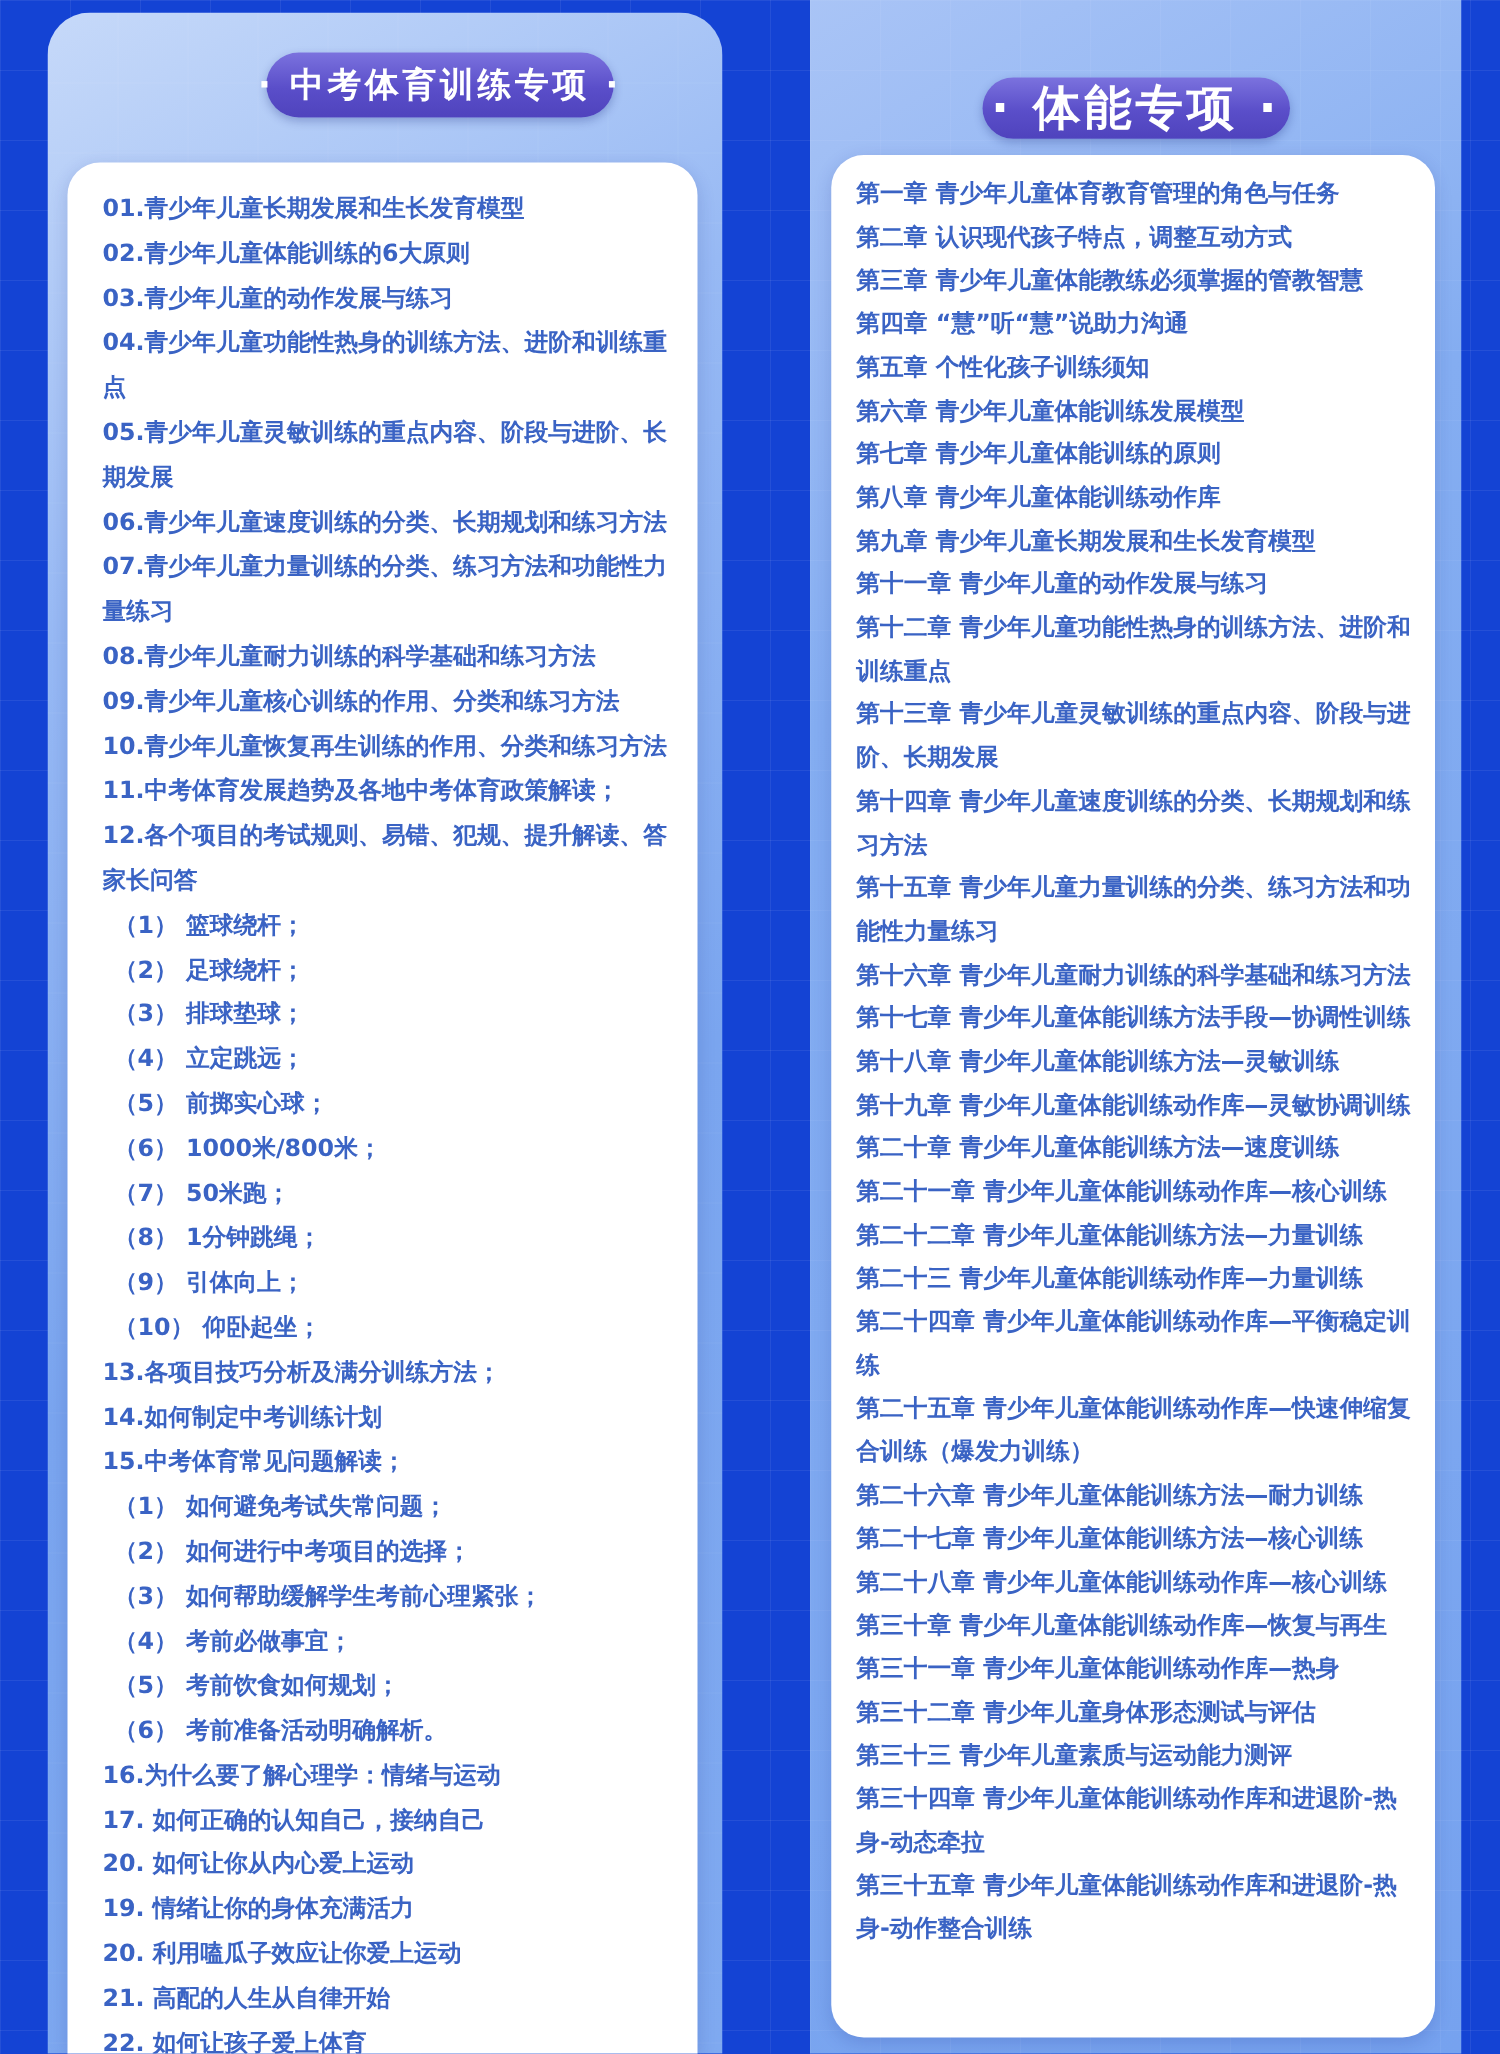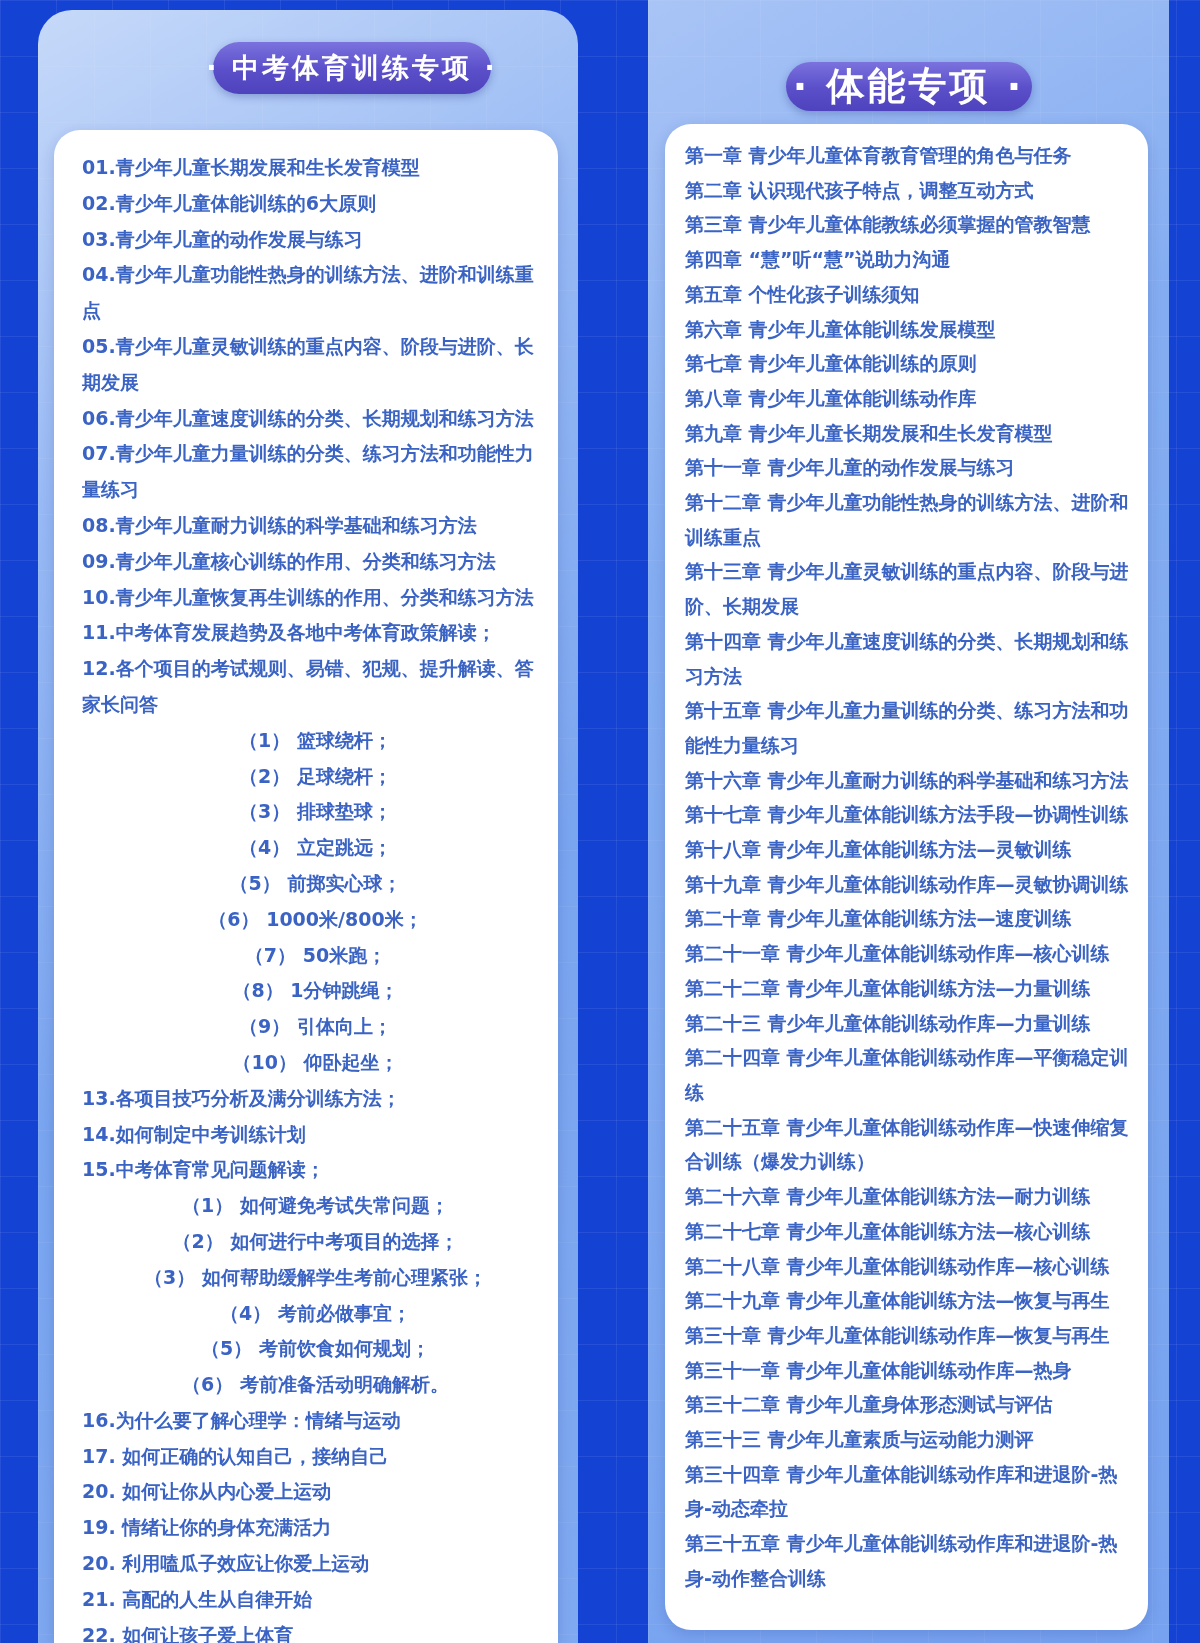--- a/index.html
+++ b/index.html
@@ -41,21 +41,21 @@
   .card{
     position:absolute;background:#ffffff;box-sizing:border-box;overflow:hidden;
     box-shadow:0 4px 14px rgba(20,40,140,0.18);
   }
   .card-left{left:16px;top:120px;width:504px;height:1513px;border-radius:26px 26px 0 0;padding:20px 18px 0 28px;}
   .card-right{left:17px;top:124px;width:483px;height:1506px;border-radius:26px;padding:14px 16px 0 20px;}
   .list{display:block;}
   .list-item{font-weight:700;color:#3a63c4;}
   .card-left .list-item{font-size:19px;line-height:35.8px;}
   .card-right .list-item{font-size:19px;line-height:34.7px;}
-  .list-item.indent{padding-left:9px;text-align:center;}
+  .list-item.indent{padding-left:9px;}
 </style>
 </head>
 <body>
 
 <div class="panel panel-left">
   <div class="pill pill-left">
     <span>· 中考体育训练专项 ·</span>
   </div>
   <div class="card card-left">
     <div class="list">
@@ -129,21 +129,20 @@
         <div class="list-item">第十九章 青少年儿童体能训练动作库—灵敏协调训练</div>
         <div class="list-item">第二十章 青少年儿童体能训练方法—速度训练</div>
         <div class="list-item">第二十一章 青少年儿童体能训练动作库—核心训练</div>
         <div class="list-item">第二十二章 青少年儿童体能训练方法—力量训练</div>
         <div class="list-item">第二十三 青少年儿童体能训练动作库—力量训练</div>
         <div class="list-item">第二十四章 青少年儿童体能训练动作库—平衡稳定训练</div>
         <div class="list-item">第二十五章 青少年儿童体能训练动作库—快速伸缩复合训练（爆发力训练）</div>
         <div class="list-item">第二十六章 青少年儿童体能训练方法—耐力训练</div>
         <div class="list-item">第二十七章 青少年儿童体能训练方法—核心训练</div>
         <div class="list-item">第二十八章 青少年儿童体能训练动作库—核心训练</div>
-        <div class="list-item">第二十九章 青少年儿童体能训练方法—恢复与再生</div>
         <div class="list-item">第三十章 青少年儿童体能训练动作库—恢复与再生</div>
         <div class="list-item">第三十一章 青少年儿童体能训练动作库—热身</div>
         <div class="list-item">第三十二章 青少年儿童身体形态测试与评估</div>
         <div class="list-item">第三十三 青少年儿童素质与运动能力测评</div>
         <div class="list-item">第三十四章 青少年儿童体能训练动作库和进退阶-热身-动态牵拉</div>
         <div class="list-item">第三十五章 青少年儿童体能训练动作库和进退阶-热身-动作整合训练</div>
       </div>
   </div>
 </div>
 

